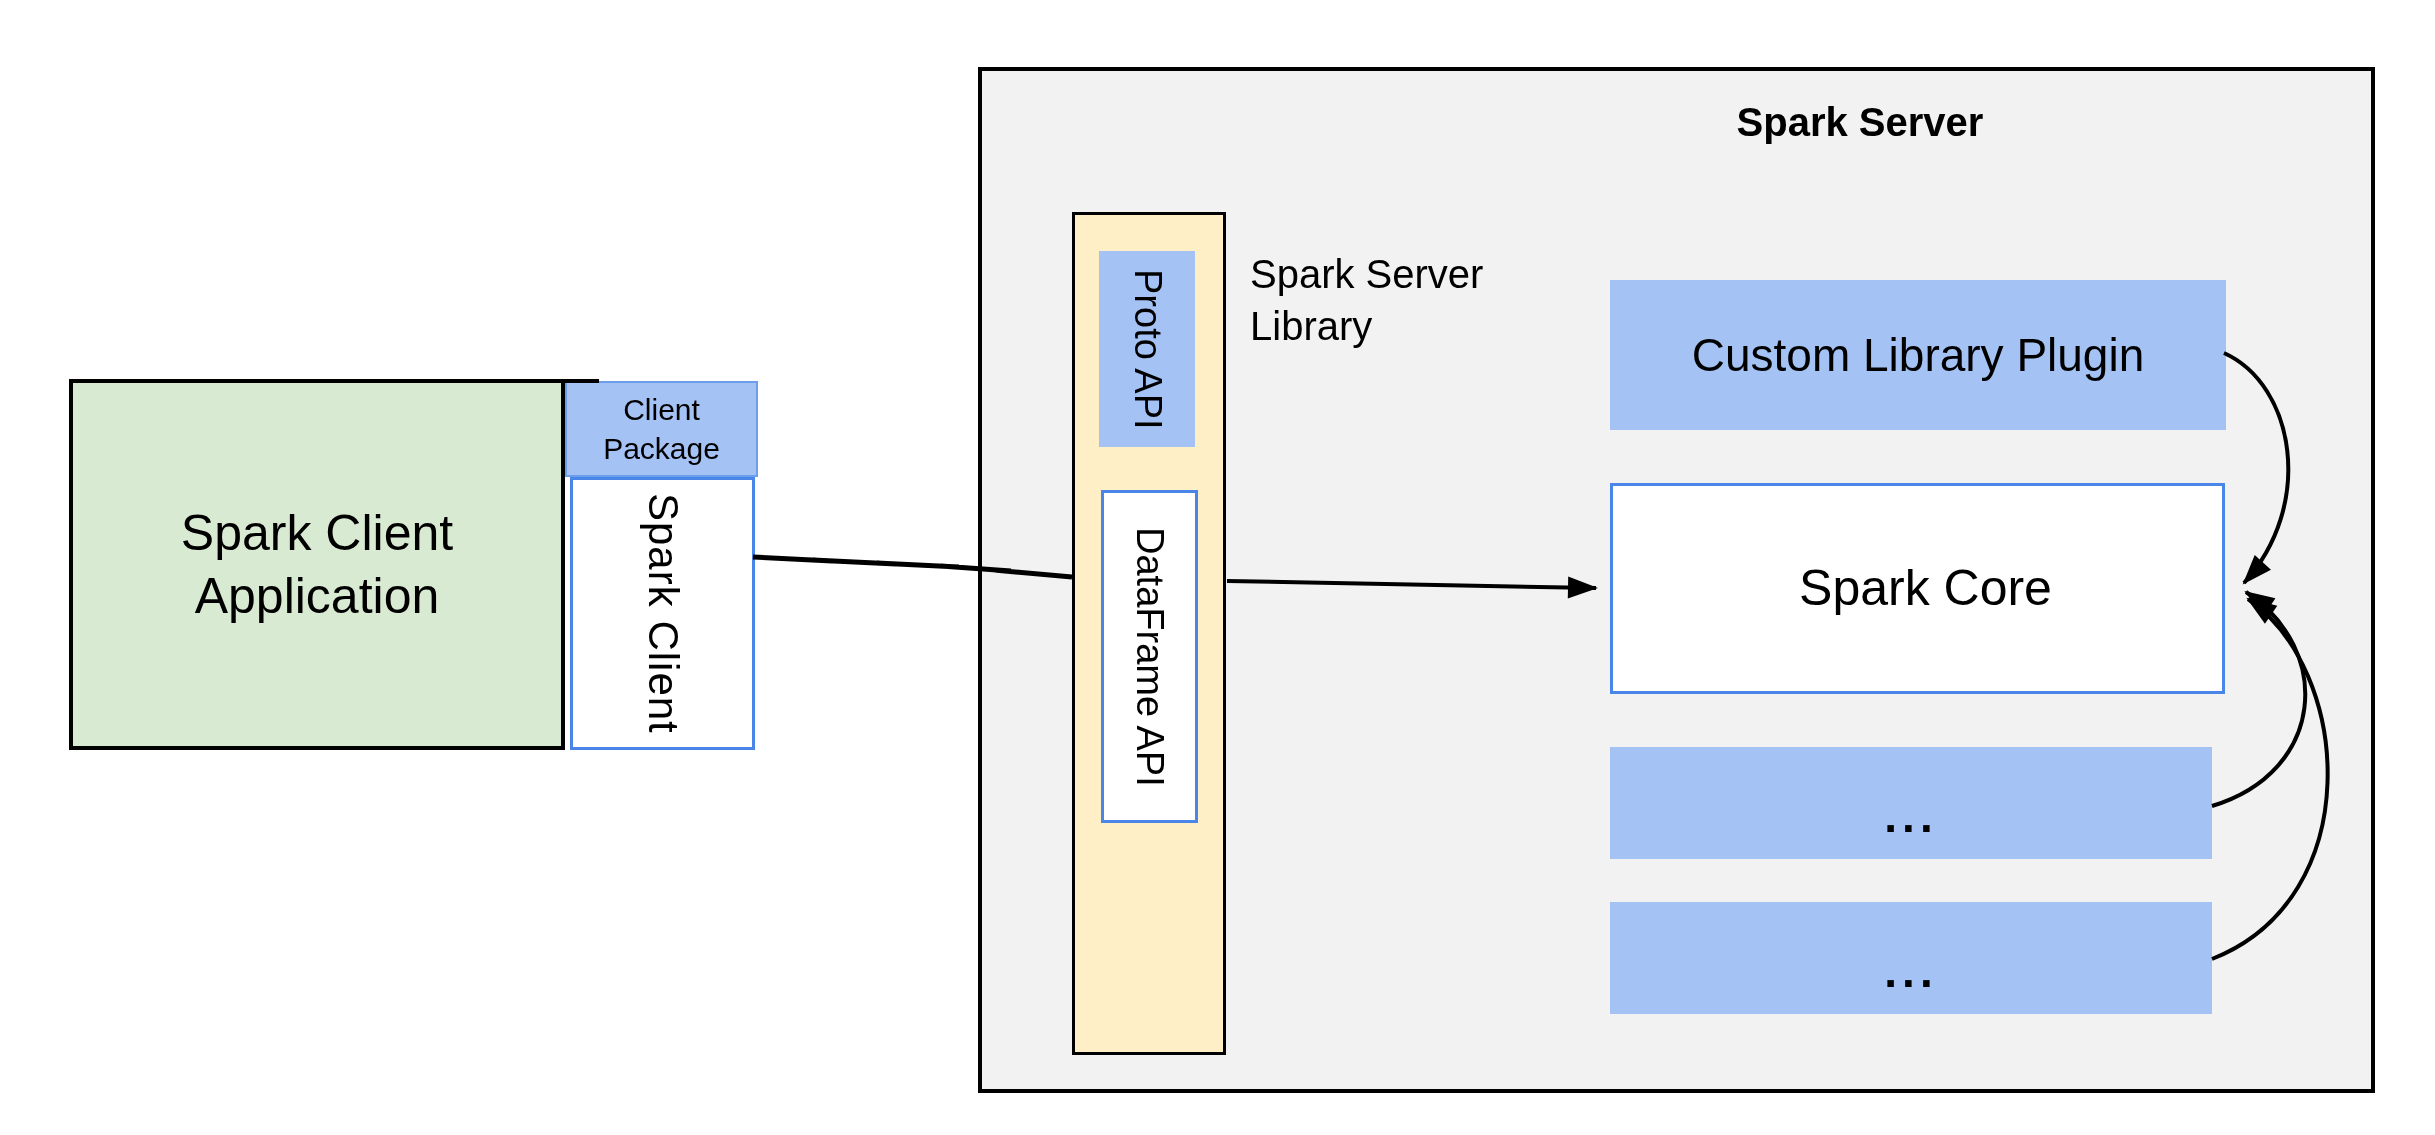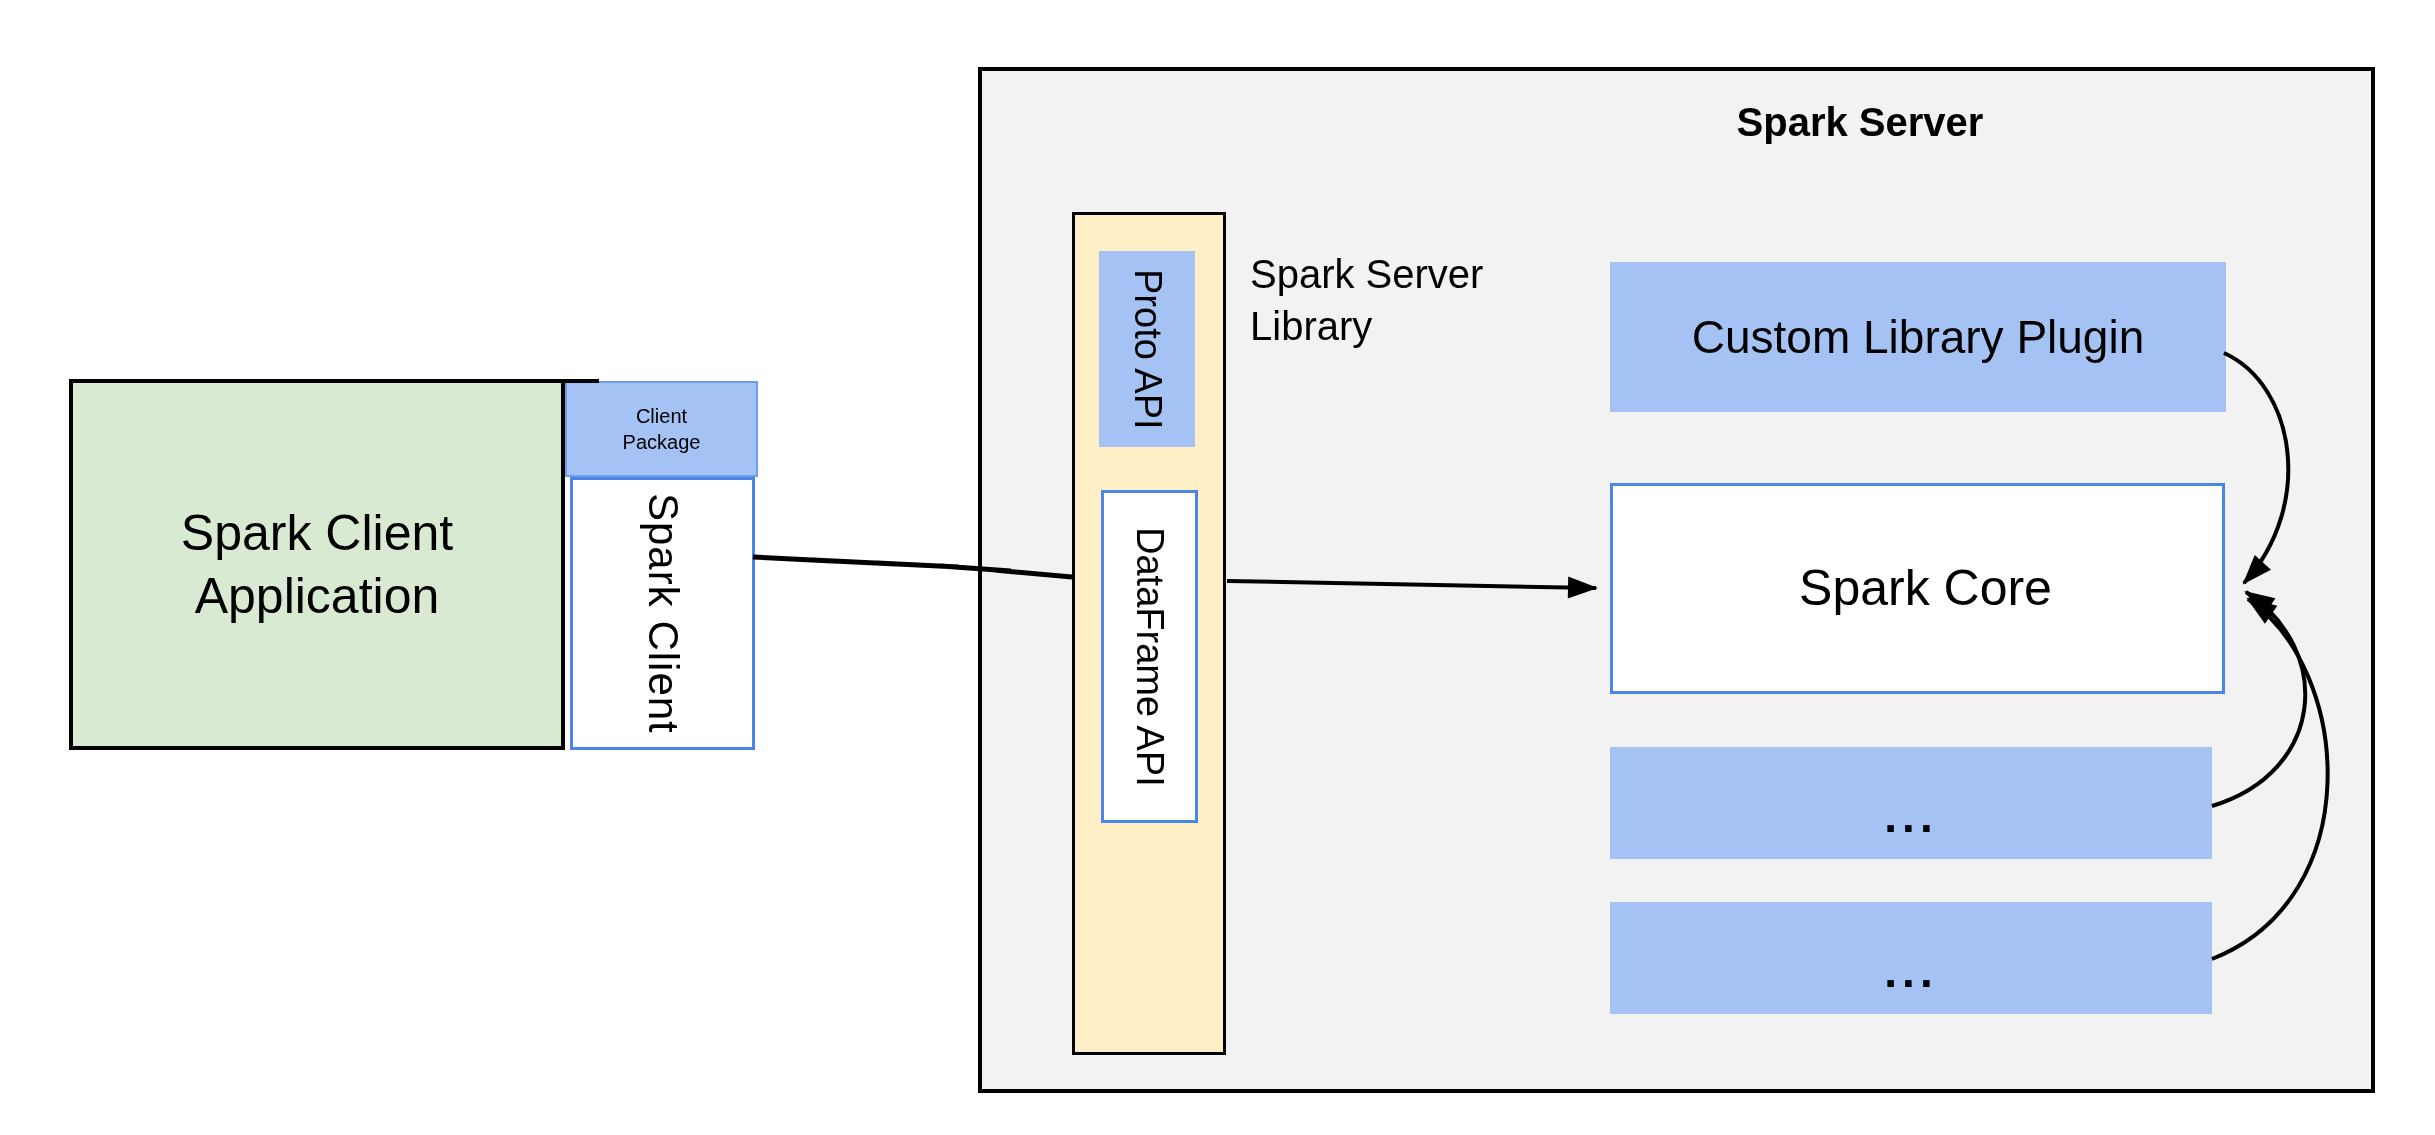--- a/index.html
+++ b/index.html
@@ -14,21 +14,21 @@
   .yellow-box  { background:#ffefc7; border:3px solid #000; }
   .blue-fill   { background:#a4c2f4; }
   .blue-fill-bordered { background:#a4c2f4; border:2px solid #6d9eeb; }
   .white-blue  { background:#ffffff; border:3px solid #4a86e8; }
   .vtext { writing-mode:vertical-rl; text-orientation:mixed; }
 
   .lbl-xl   { font-size:50px; line-height:1.26; }
   .lbl-plugin { font-size:46px; }
   .lbl-title  { font-size:40px; line-height:1.3; }
   .lbl-title-bold { font-size:40px; line-height:1.3; font-weight:bold; }
-  .lbl-pkg  { font-size:20px; line-height:1.3; }
+  .lbl-pkg  { font-size:30px; line-height:1.3; }
   .lbl-vclient { font-size:42px; letter-spacing:1px; }
   .lbl-vapi    { font-size:38px; }
   .lbl-dots { font-size:46px; font-weight:bold; letter-spacing:5px; line-height:1; padding-top:26px; }
 
   .free-label { position:absolute; }
   svg.connectors { position:absolute; left:0; top:0; z-index:30; pointer-events:none; }
   .layer-boxes { z-index:10; }
   .box.inner { z-index:20; }
 </style>
 </head>
@@ -61,21 +61,21 @@
     <span class="vtext lbl-vapi">Proto API</span>
   </div>
 
   <div class="box white-blue inner" style="left:1101px; top:490px; width:97px; height:333px;">
     <span class="vtext lbl-vapi">DataFrame API</span>
   </div>
 
   <div class="free-label lbl-title pre" style="left:1250px; top:248px; width:330px; text-align:left; z-index:21;">Spark Server
 Library</div>
 
-  <div class="box blue-fill inner lbl-plugin" style="left:1610px; top:262px; width:616px; height:150px;">
+  <div class="box blue-fill inner lbl-plugin" style="left:1610px; top:280px; width:616px; height:150px;">
     <span>Custom Library Plugin</span>
   </div>
 
   <div class="box white-blue inner lbl-xl" style="left:1610px; top:483px; width:615px; height:211px;padding-left:16px;">
     <span>Spark Core</span>
   </div>
 
   <div class="box blue-fill inner lbl-dots" style="left:1610px; top:747px; width:602px; height:112px;">
     <span>...</span>
   </div>

